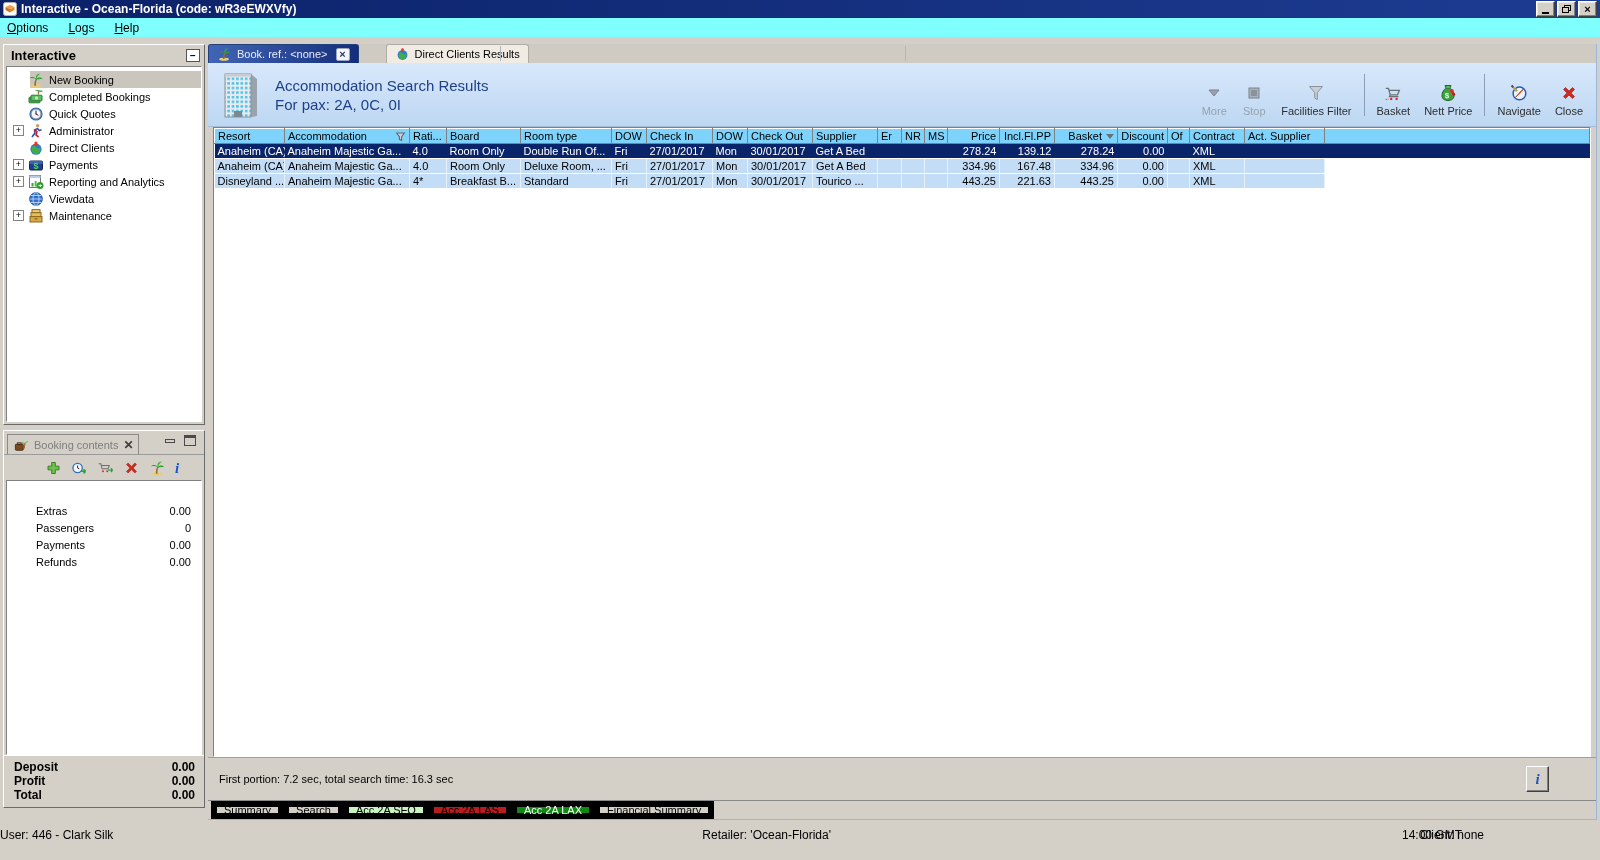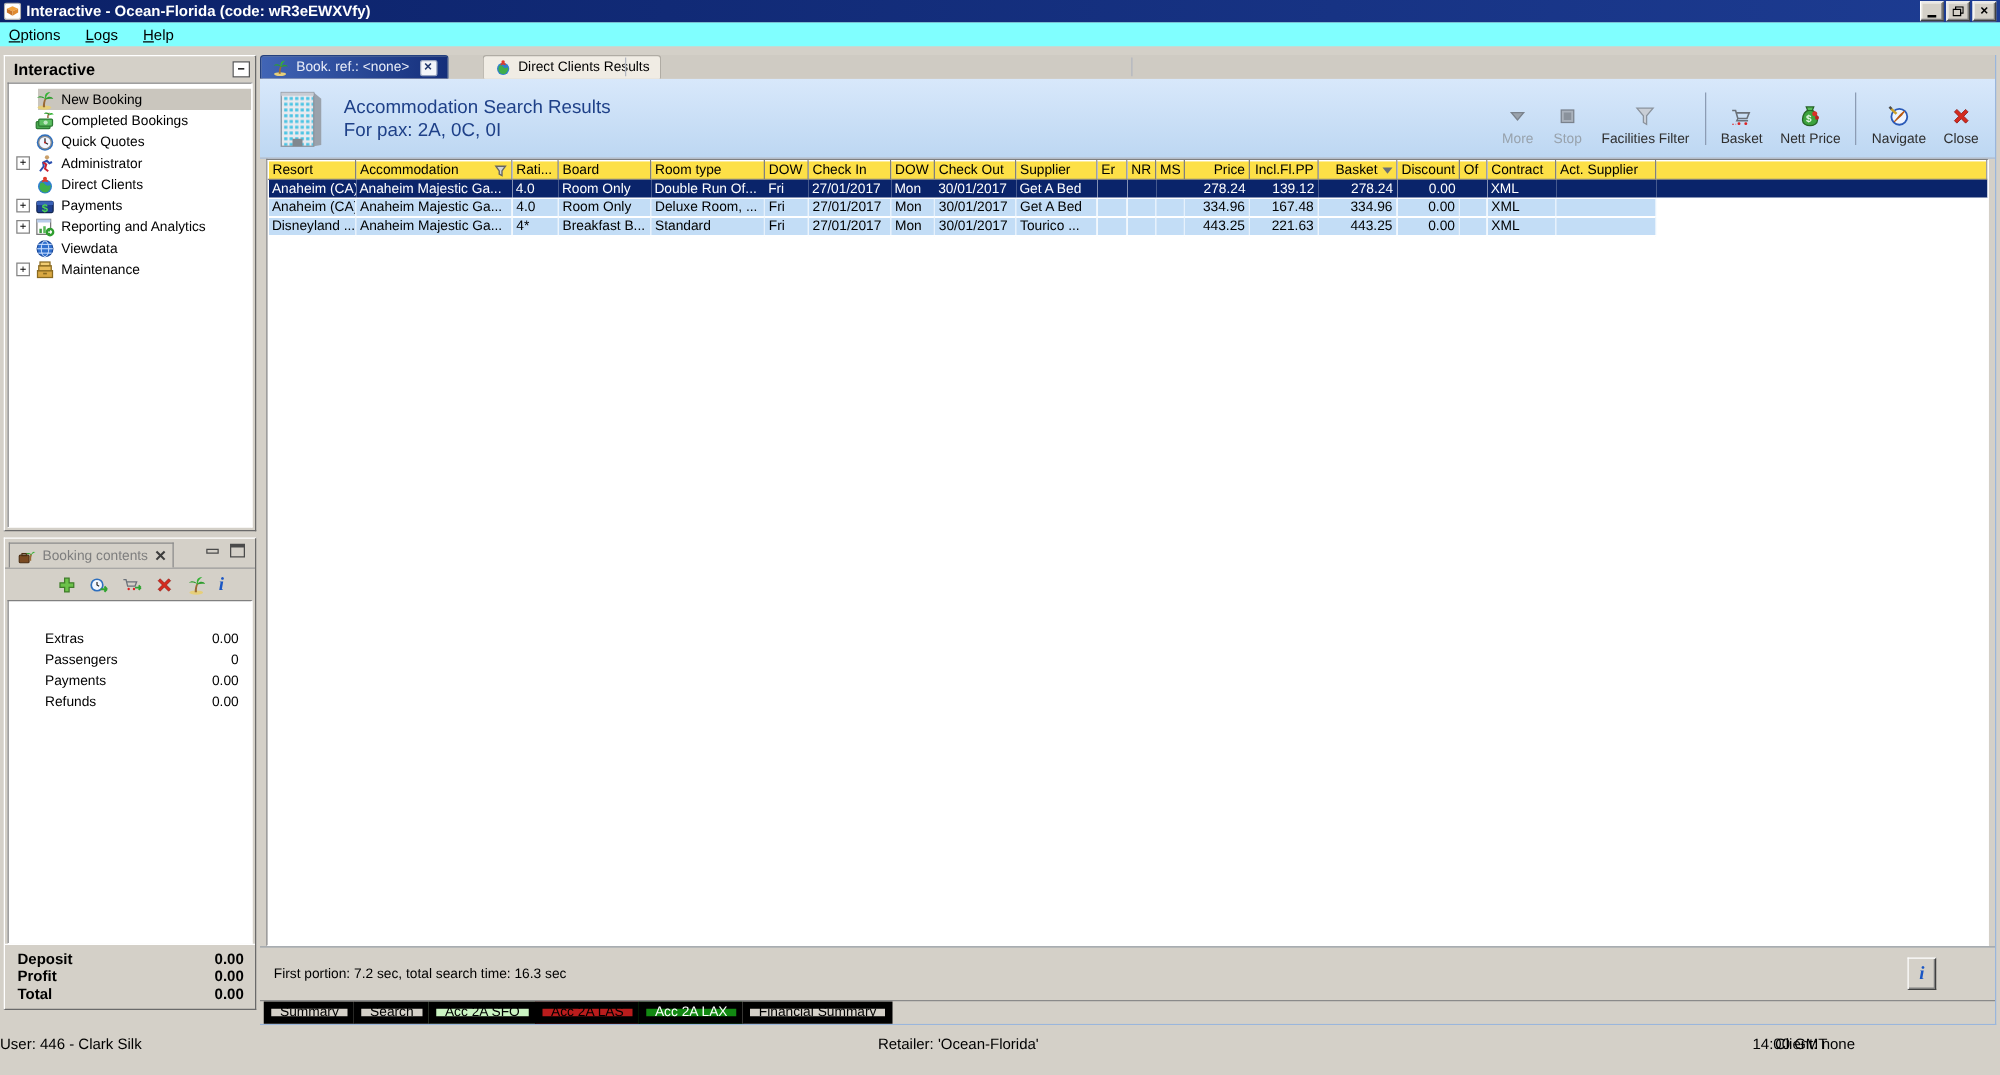--- a/index.html
+++ b/index.html
@@ -94,21 +94,21 @@
   .rh-btn.disabled{color:#98a2ac;}
   .rh-ico{height:24px;display:flex;align-items:flex-end;margin-bottom:2px;}
   .rh-ico .ico{width:20px;height:20px;}
   .rh-sep{width:1px;height:42px;background:#8c9cb4;margin:0 5px;}
 
   .count-bar{height:24px;flex:none;display:flex;align-items:flex-end;padding:0 0 3px 6px;
     font-weight:bold;font-size:12px;}
   .table-wrap{flex:1;background:#fff;border:1px solid;border-color:#808080 #fff #fff #808080;
     margin:0 5px;overflow:hidden;}
   table{border-collapse:collapse;table-layout:fixed;width:100%;}
-  th{background:#fde047;border:1px solid;border-color:#fff #808080 #808080 #fff;font-weight:normal;
+  th{background:#7dd3fc;border:1px solid;border-color:#fff #808080 #808080 #fff;font-weight:normal;
     text-align:center;padding:1px 3px;height:15px;white-space:nowrap;overflow:hidden;box-sizing:border-box;}
   th .th-inner{display:flex;align-items:center;}
   th.num .th-inner{justify-content:flex-end;}
   td{padding:0 3px;height:15px;white-space:nowrap;overflow:hidden;border-bottom:1px solid #fff;box-sizing:border-box;}
   td.num{text-align:right;}
   tr.sel td{background:#0a246a;color:#fff;}
   tr.alt td{background:#c3ddf6;border-right:1px solid #e6f1fc;}
   tr.alt td.filler{background:#fff;border-right:none;}
   .funnel-mini{margin-left:auto;width:11px;height:11px;}
   .sort-tri{width:0;height:0;border-left:4px solid transparent;border-right:4px solid transparent;

